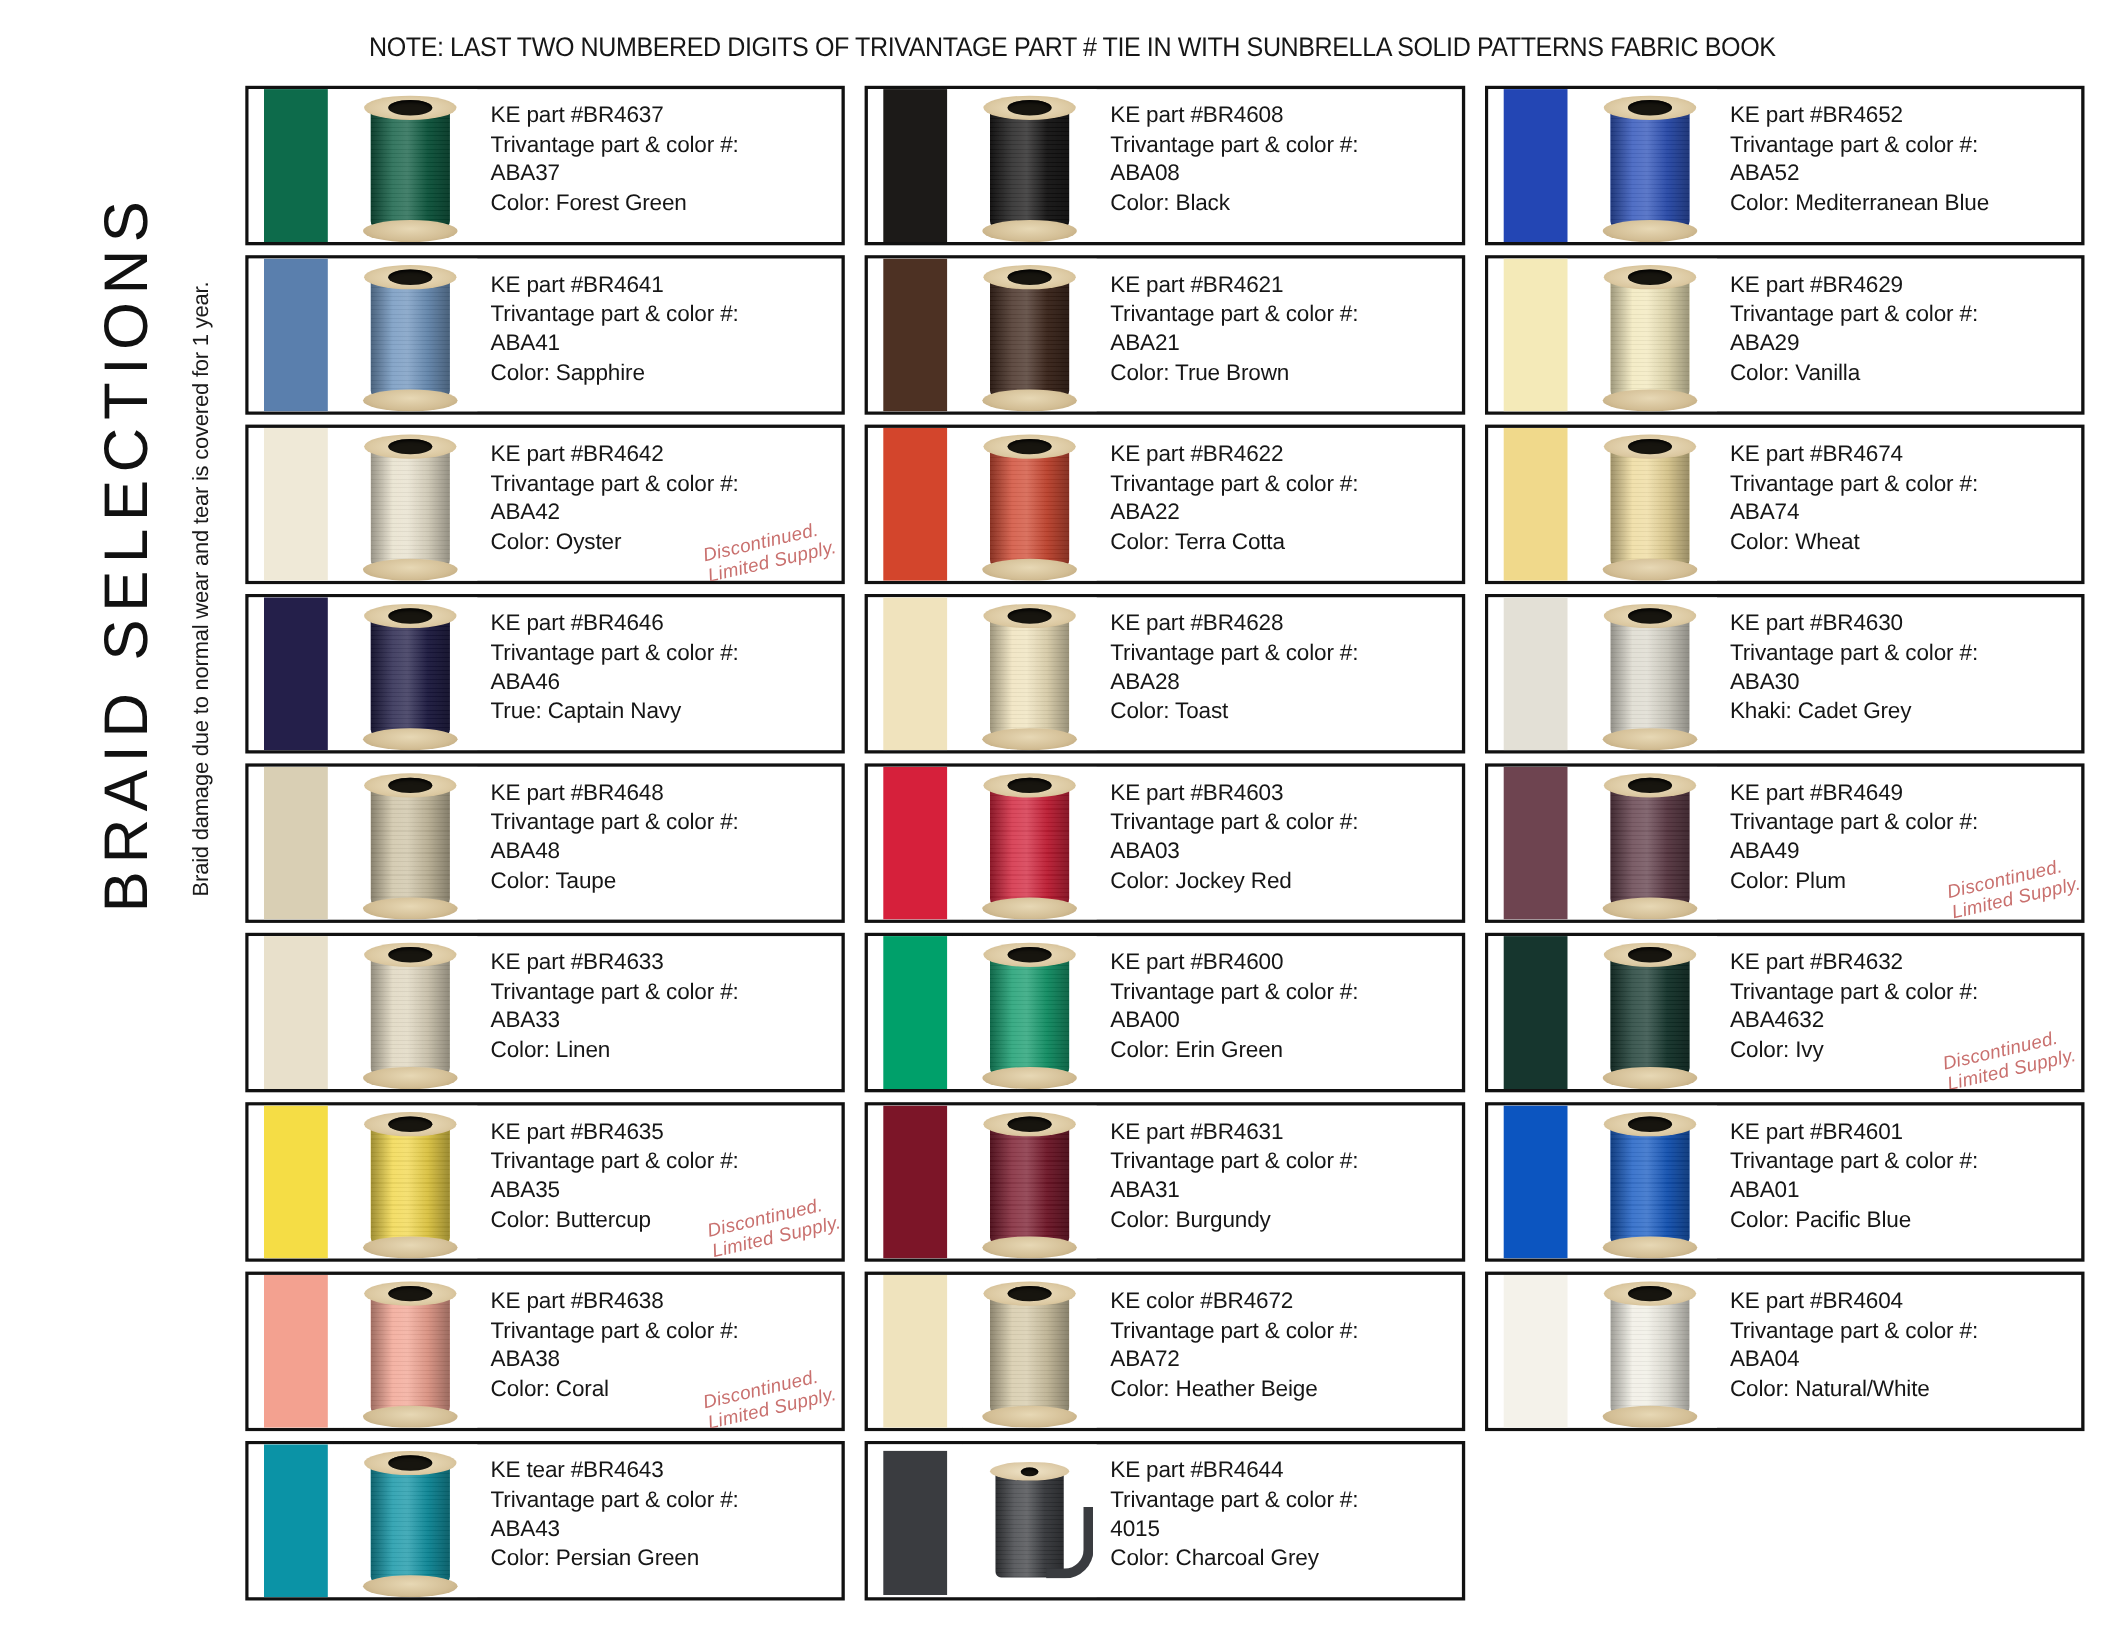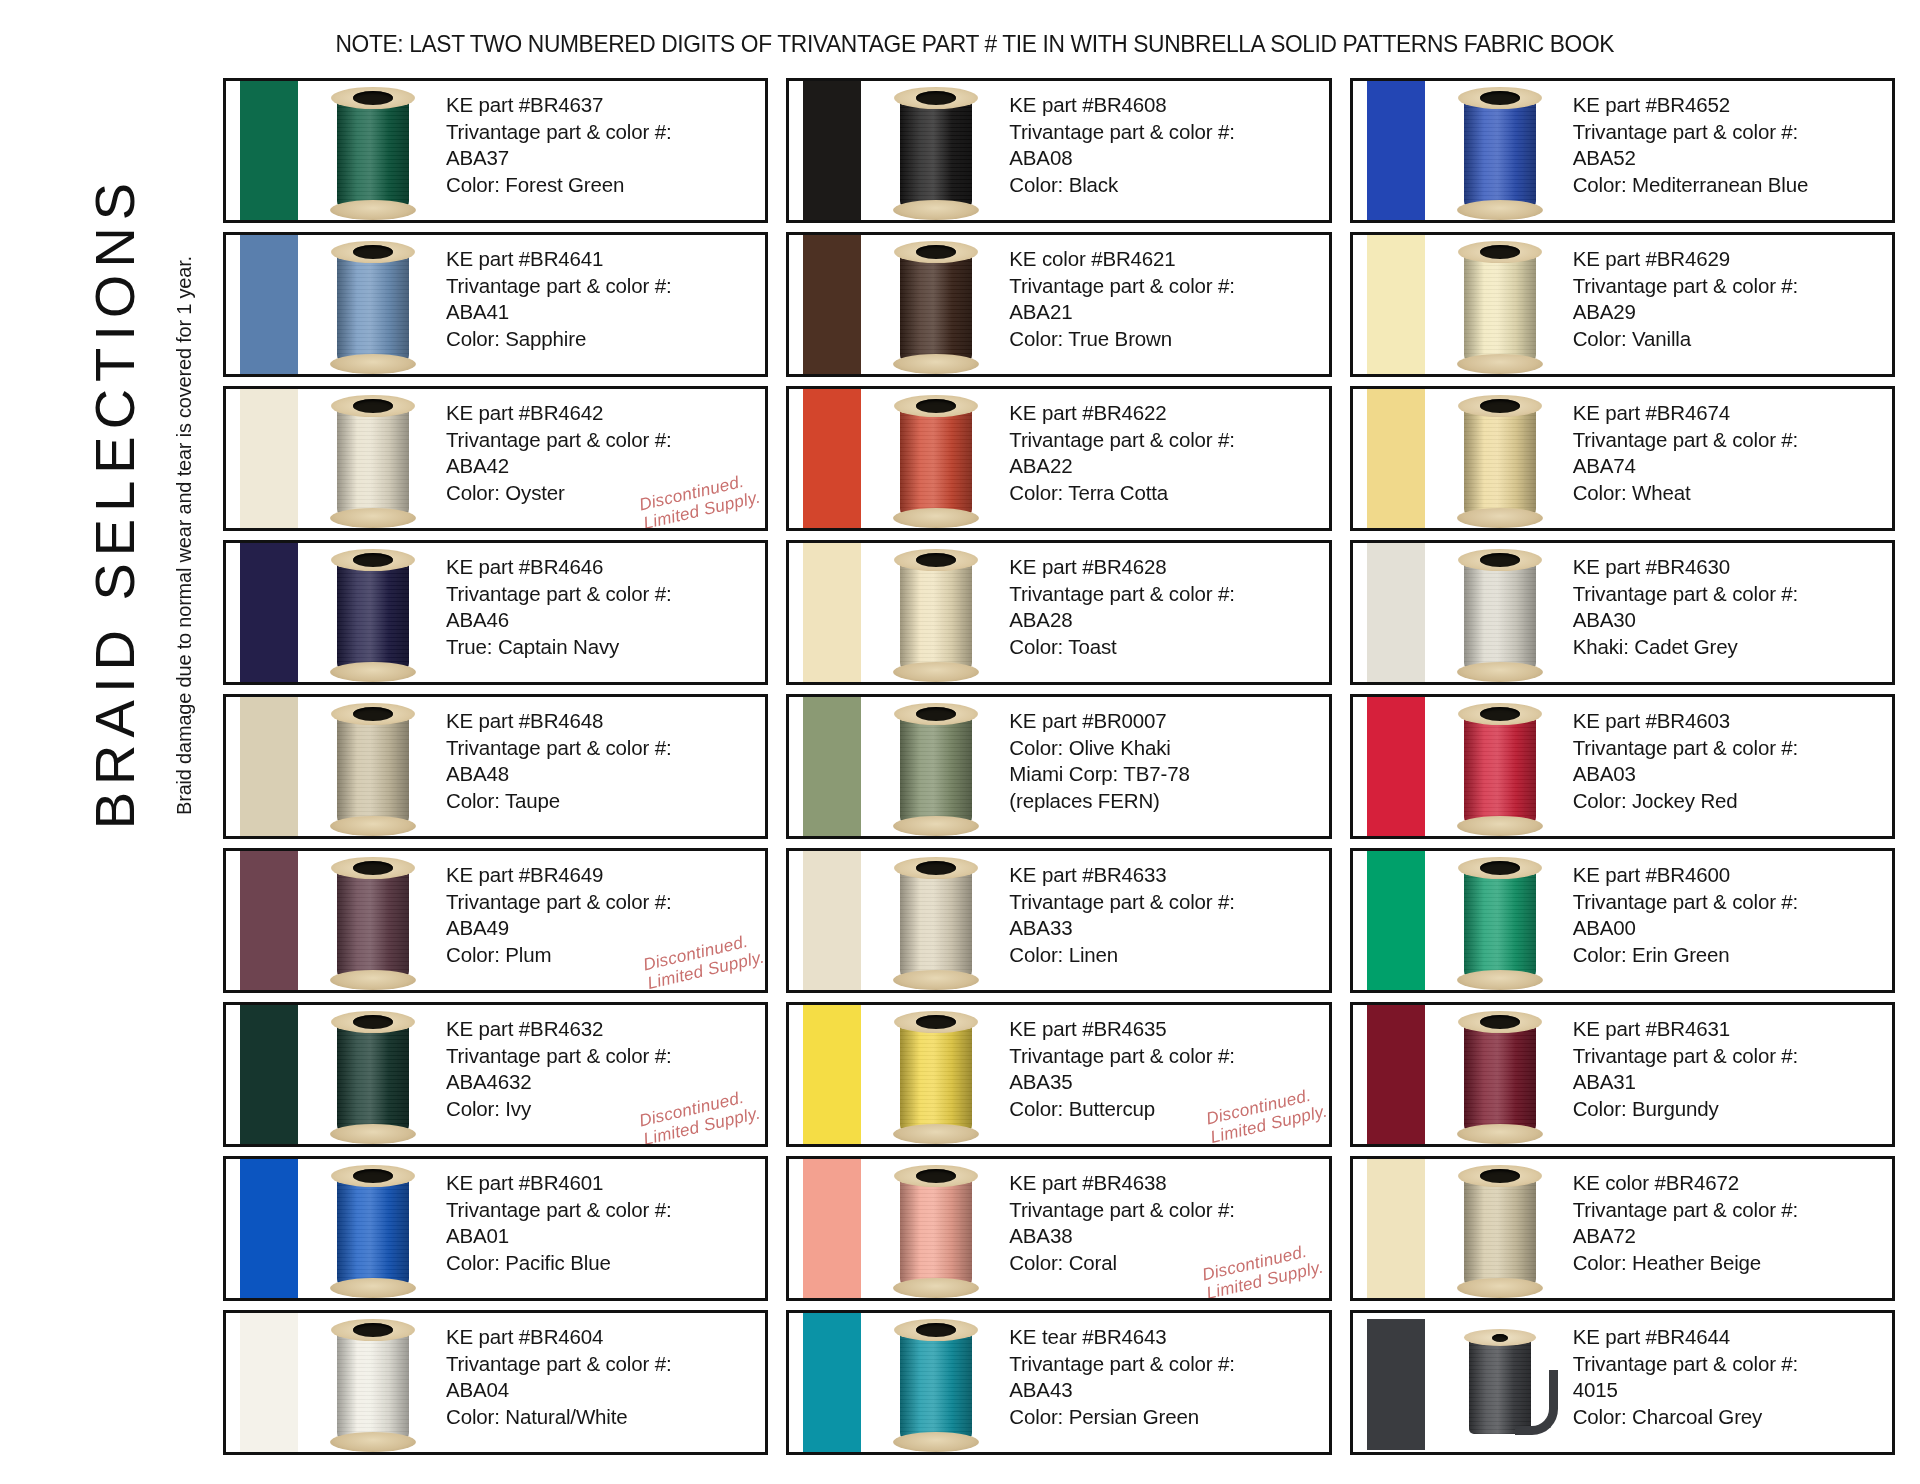--- a/index.html
+++ b/index.html
@@ -269,21 +269,21 @@
         </div>
         <div class="spool-wrap">
           <div class="spool">
             <div class="flange-top"></div>
             <div class="hole"></div>
             <div class="body" style="background:#3d251a"></div>
             <div class="flange-bot"></div>
           </div>
         </div>
         <div class="info">
-          <div class="line">KE color #BR4621</div>
+          <div class="line">KE part #BR4621</div>
           <div class="line">Trivantage part &amp; color #:</div>
           <div class="line">ABA21</div>
           <div class="line">Color: True Brown</div>
         </div>
       </div>
       <div class="card">
         <div class="swatch-wrap">
           <div class="swatch" style="background: rgb(244, 234, 184);"></div>
         </div>
         <div class="spool-wrap">
@@ -433,39 +433,20 @@
         </div>
         <div class="info">
           <div class="line">KE part #BR4648</div>
           <div class="line">Trivantage part &amp; color #:</div>
           <div class="line">ABA48</div>
           <div class="line">Color: Taupe</div>
         </div>
       </div>
       <div class="card">
         <div class="swatch-wrap">
-          <div class="swatch" style="background: rgb(139, 154, 116);"></div>
-        </div>
-        <div class="spool-wrap">
-          <div class="spool">
-            <div class="flange-top"></div>
-            <div class="hole"></div>
-            <div class="body" style="background:#7f8e6b"></div>
-            <div class="flange-bot"></div>
-          </div>
-        </div>
-        <div class="info">
-          <div class="line">KE part #BR0007</div>
-          <div class="line">Color: Olive Khaki</div>
-          <div class="line">Miami Corp: TB7-78</div>
-          <div class="line">(replaces FERN)</div>
-        </div>
-      </div>
-      <div class="card">
-        <div class="swatch-wrap">
           <div class="swatch" style="background: rgb(214, 32, 59);"></div>
         </div>
         <div class="spool-wrap">
           <div class="spool">
             <div class="flange-top"></div>
             <div class="hole"></div>
             <div class="body" style="background:#d11f38"></div>
             <div class="flange-bot"></div>
           </div>
         </div>

